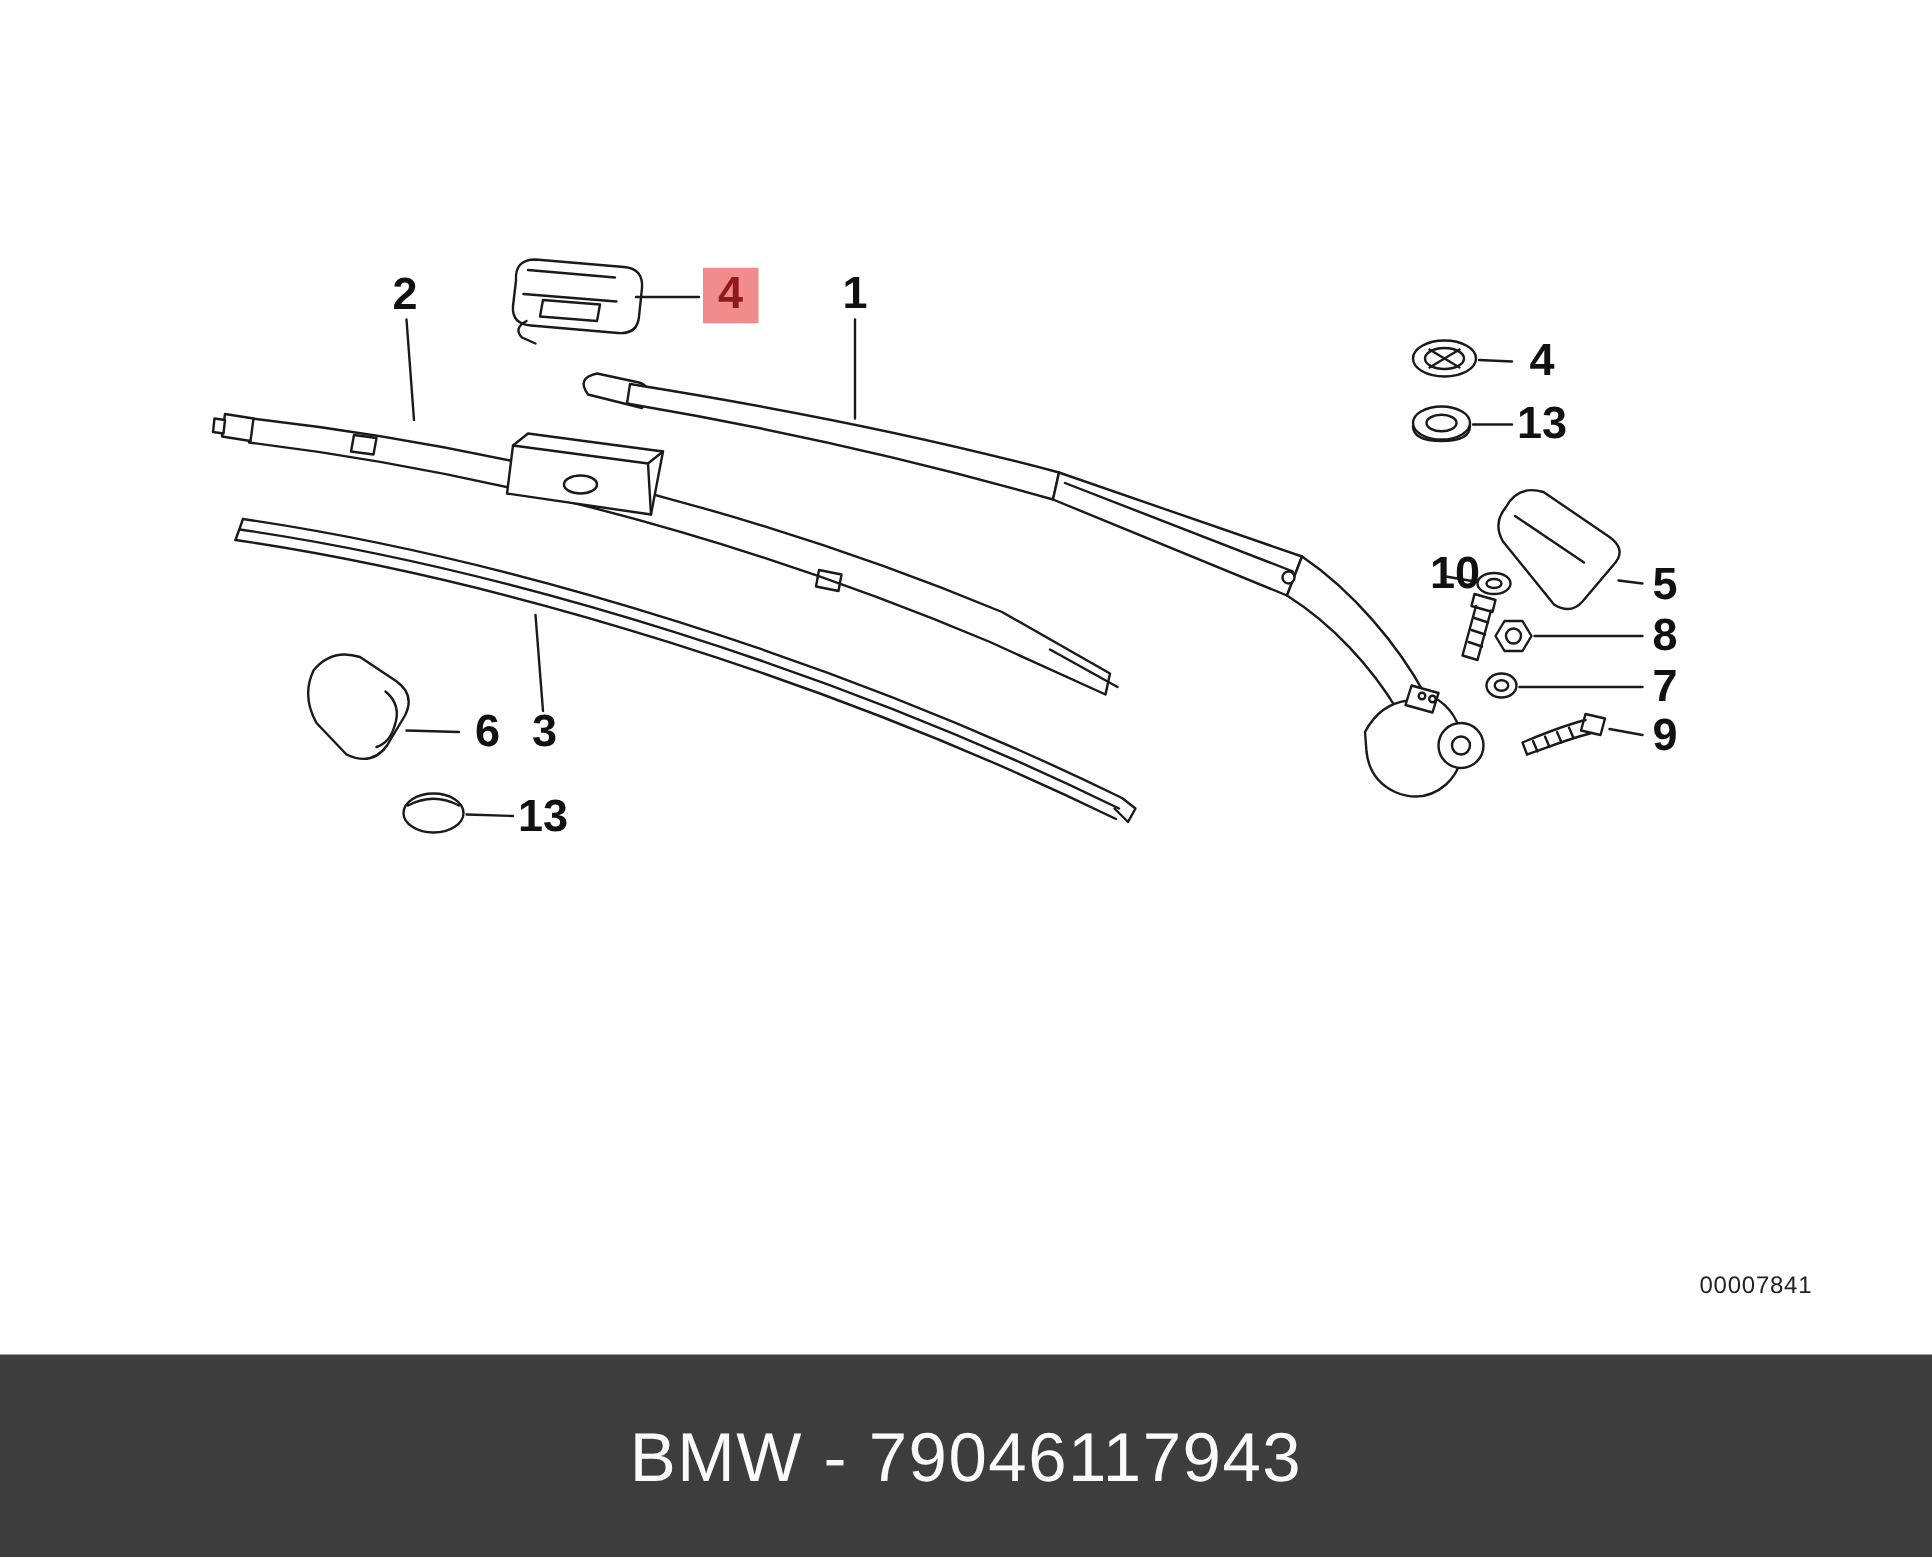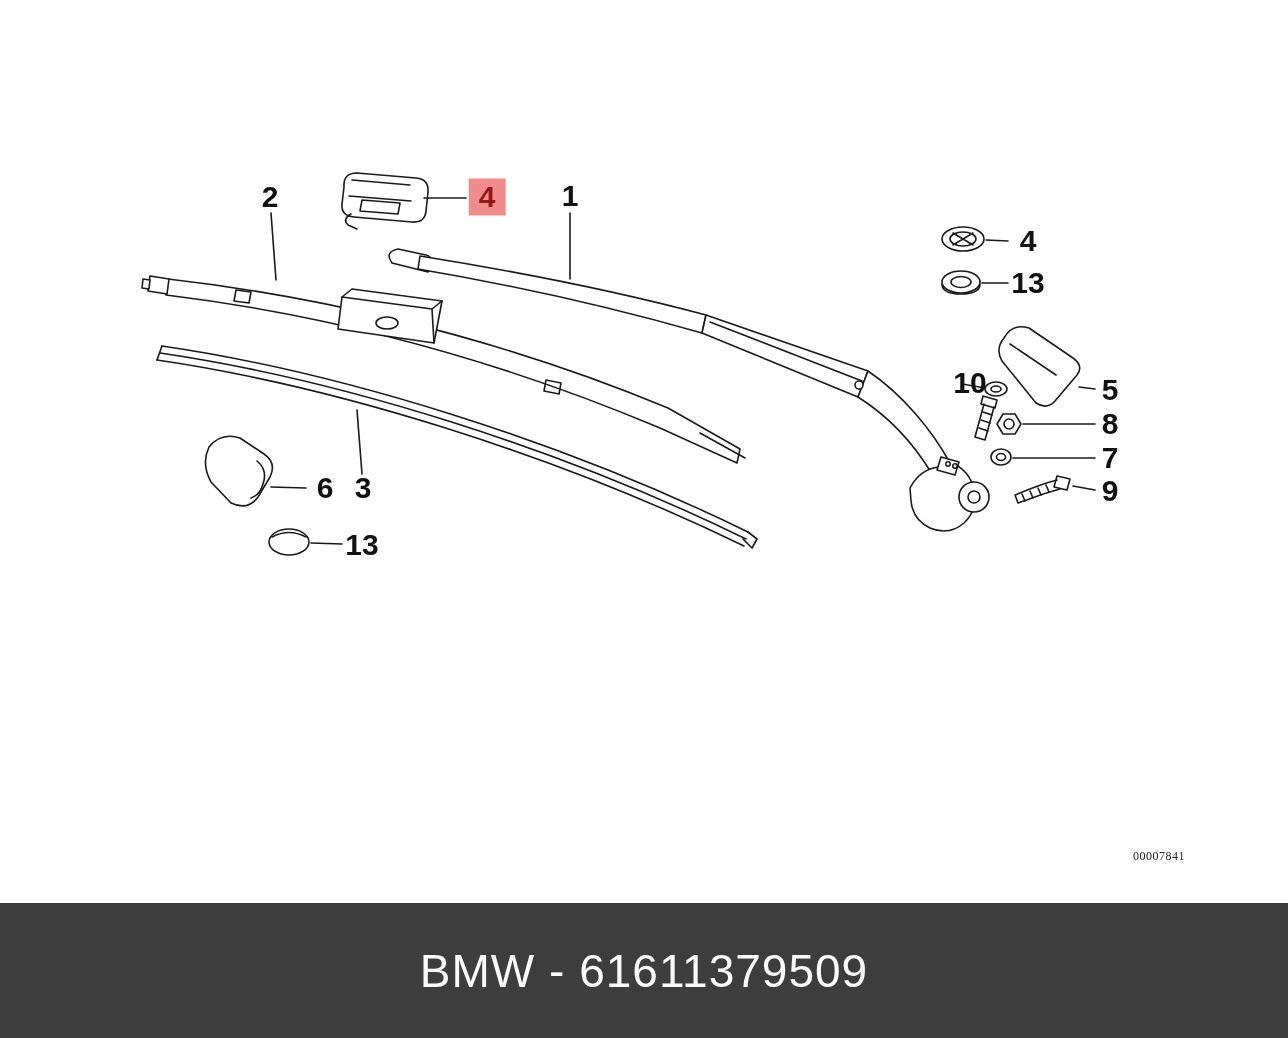--- a/index.html
+++ b/index.html
@@ -3,22 +3,22 @@
 <meta charset="utf-8">
 <style>
   html,body{margin:0;padding:0;background:#fff;}
   .page{position:relative;width:1288px;height:1038px;background:#ffffff;overflow:hidden;
         font-family:"Liberation Sans","DejaVu Sans",sans-serif;}
   .diagram{position:absolute;left:0;top:0;width:1288px;height:903px;}
   .diagram svg{position:absolute;left:0;top:0;}
   .lbl{position:absolute;transform:translate(-50%,-50%);font-size:30px;font-weight:bold;
        color:#111;line-height:1;white-space:nowrap;}
   .lbl.hl{background:#f28b8b;color:#8f1a1a;padding:3px 10px 4px 10px;}
-  .watermark{position:absolute;left:1133px;top:849px;font-size:12px;color:#222;
-             letter-spacing:0.5px;font-family:Liberation Serif, serif;}
+  .watermark{position:absolute;left:1133px;top:849px;font-size:16px;color:#222;
+             letter-spacing:0.5px;}
   .footer{position:absolute;left:0;top:903px;width:1288px;height:135px;background:#3d3d3d;
           display:flex;align-items:center;justify-content:center;gap:64px;}
   .footer span{color:#fafafa;font-size:46px;letter-spacing:1px;}
 </style>
 </head>
 <body>
 
 <div class="page">
 
   <div class="diagram">
@@ -121,16 +121,16 @@
     <div class="lbl" style="left:1110px;top:458px">7</div>
     <div class="lbl" style="left:1110px;top:491px">9</div>
     <div class="lbl" style="left:325px;top:488px">6</div>
     <div class="lbl" style="left:363px;top:488px">3</div>
     <div class="lbl" style="left:362px;top:545px">13</div>
 
     <div class="watermark">00007841</div>
   </div>
 
   <div class="footer">
-    <span>BMW - 61611379509</span>
+    <span>BMW - 79046117943</span>
   </div>
 
 </div>
 
 </body></html>

